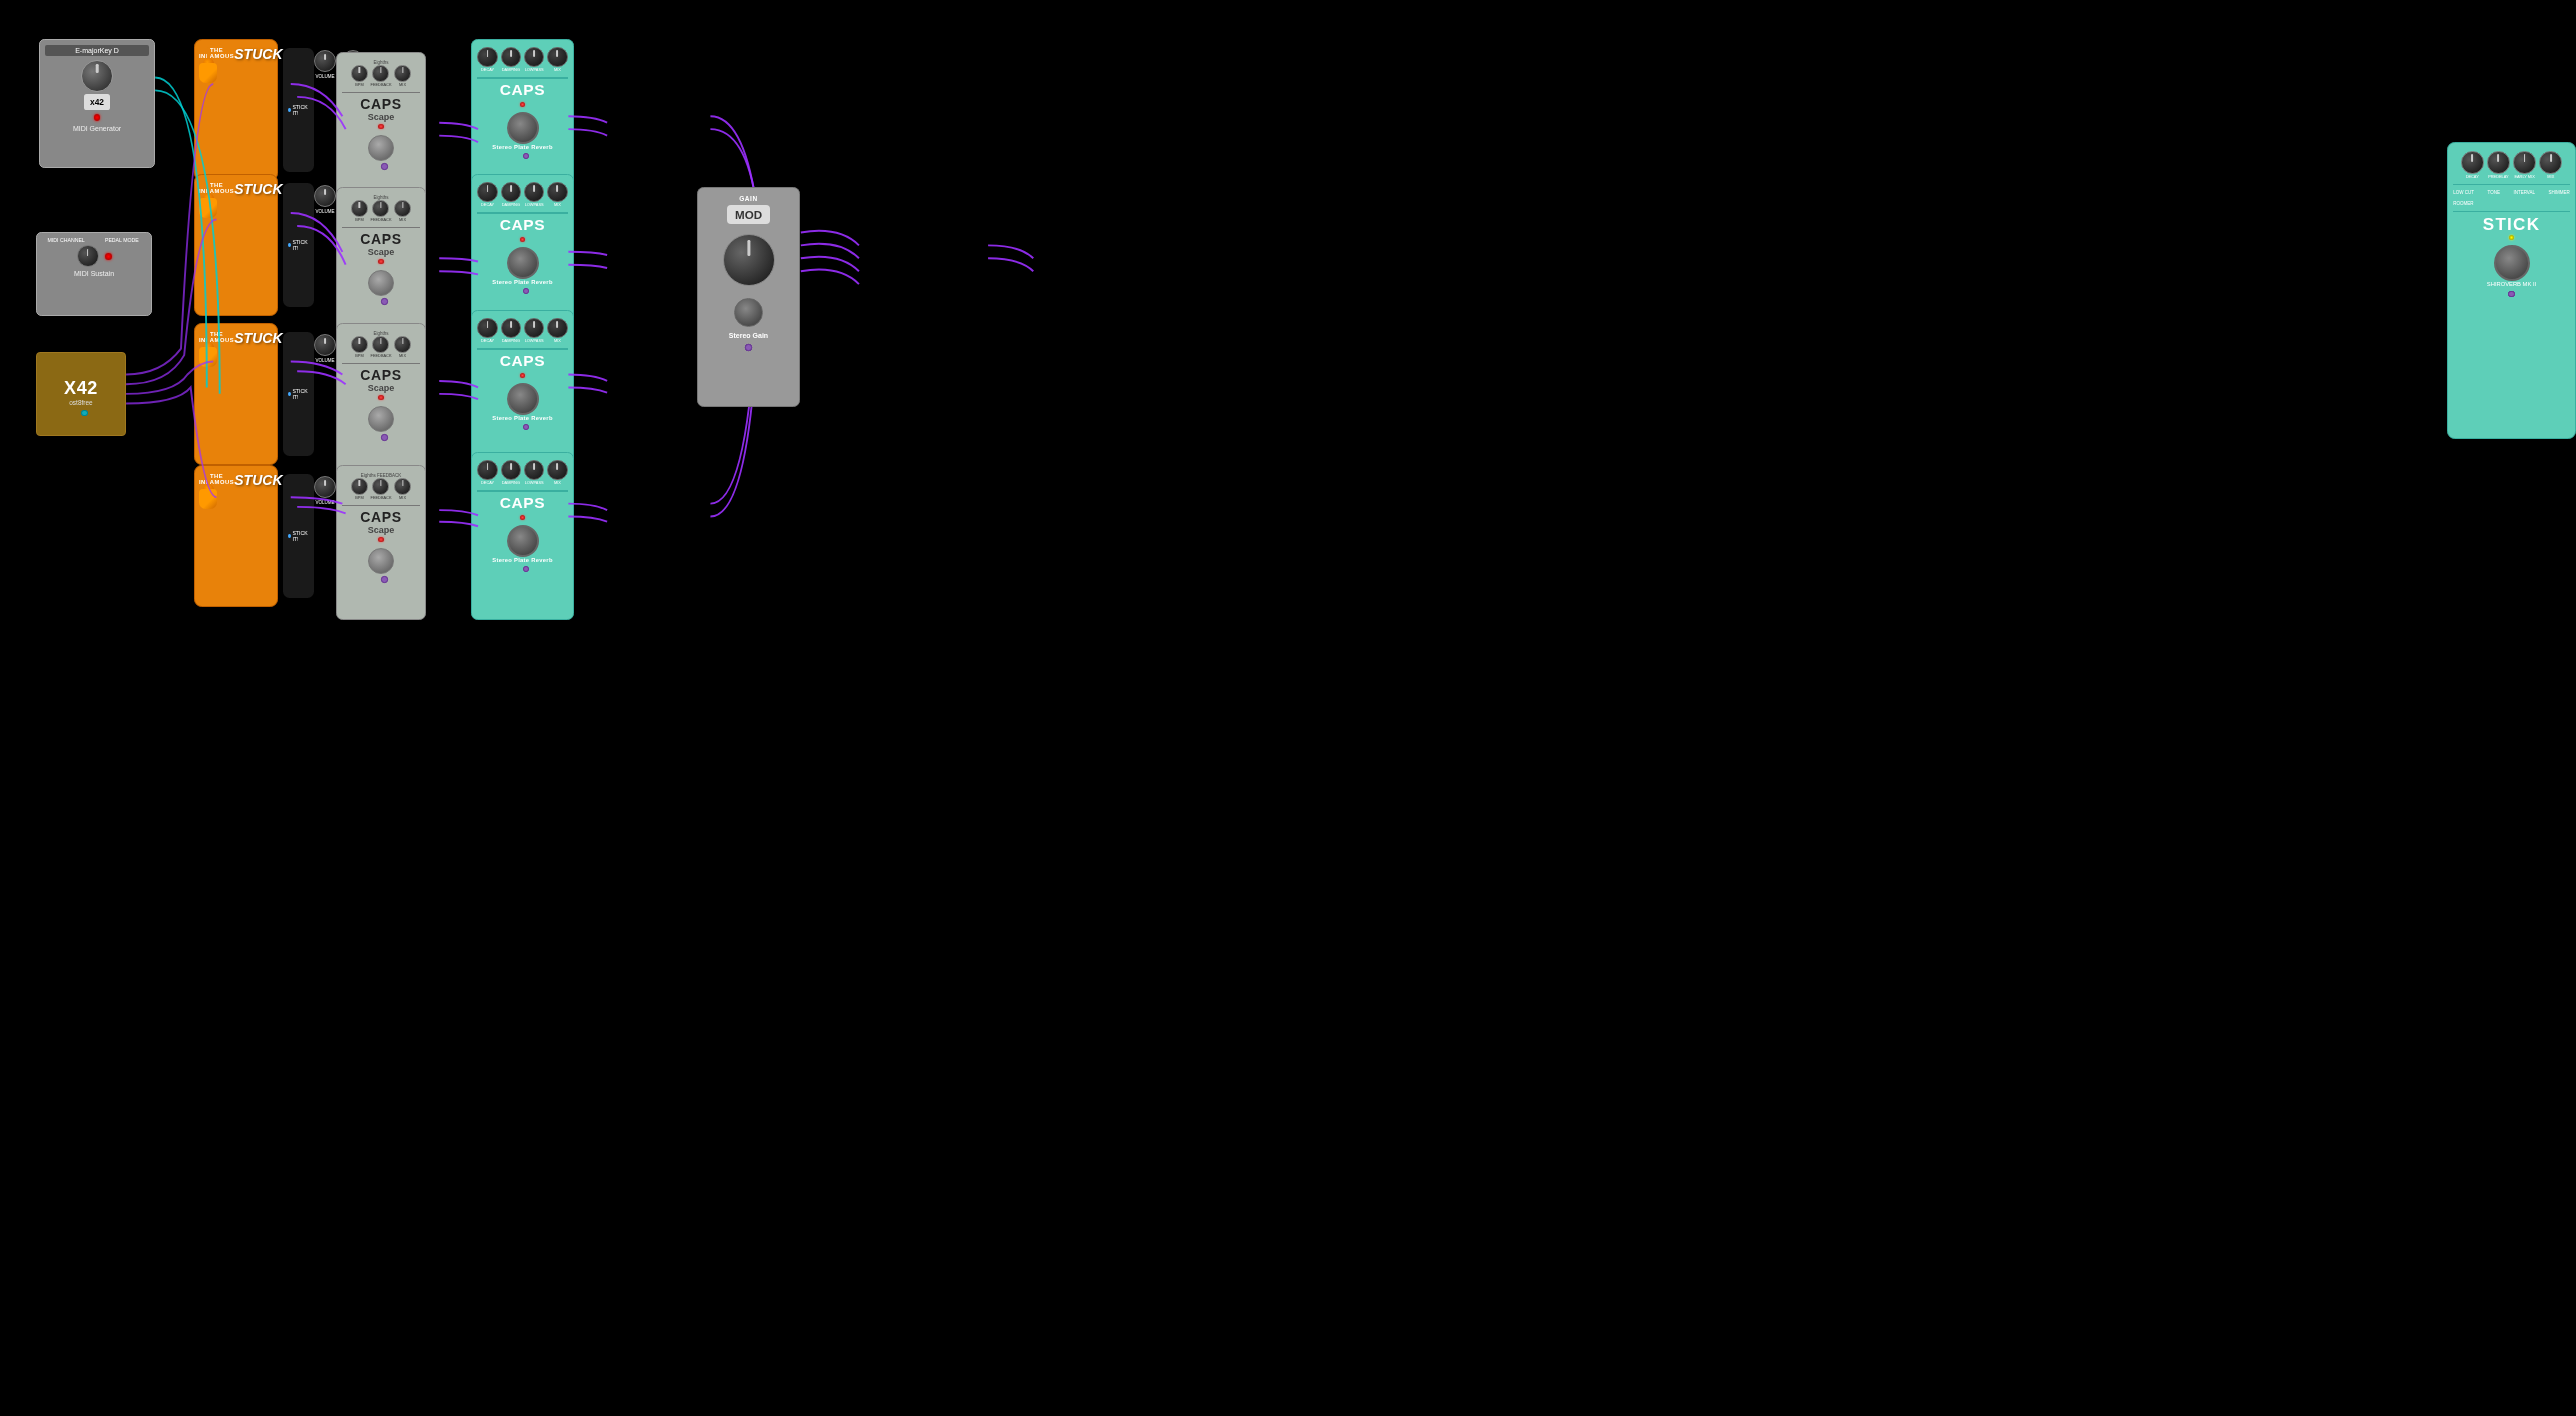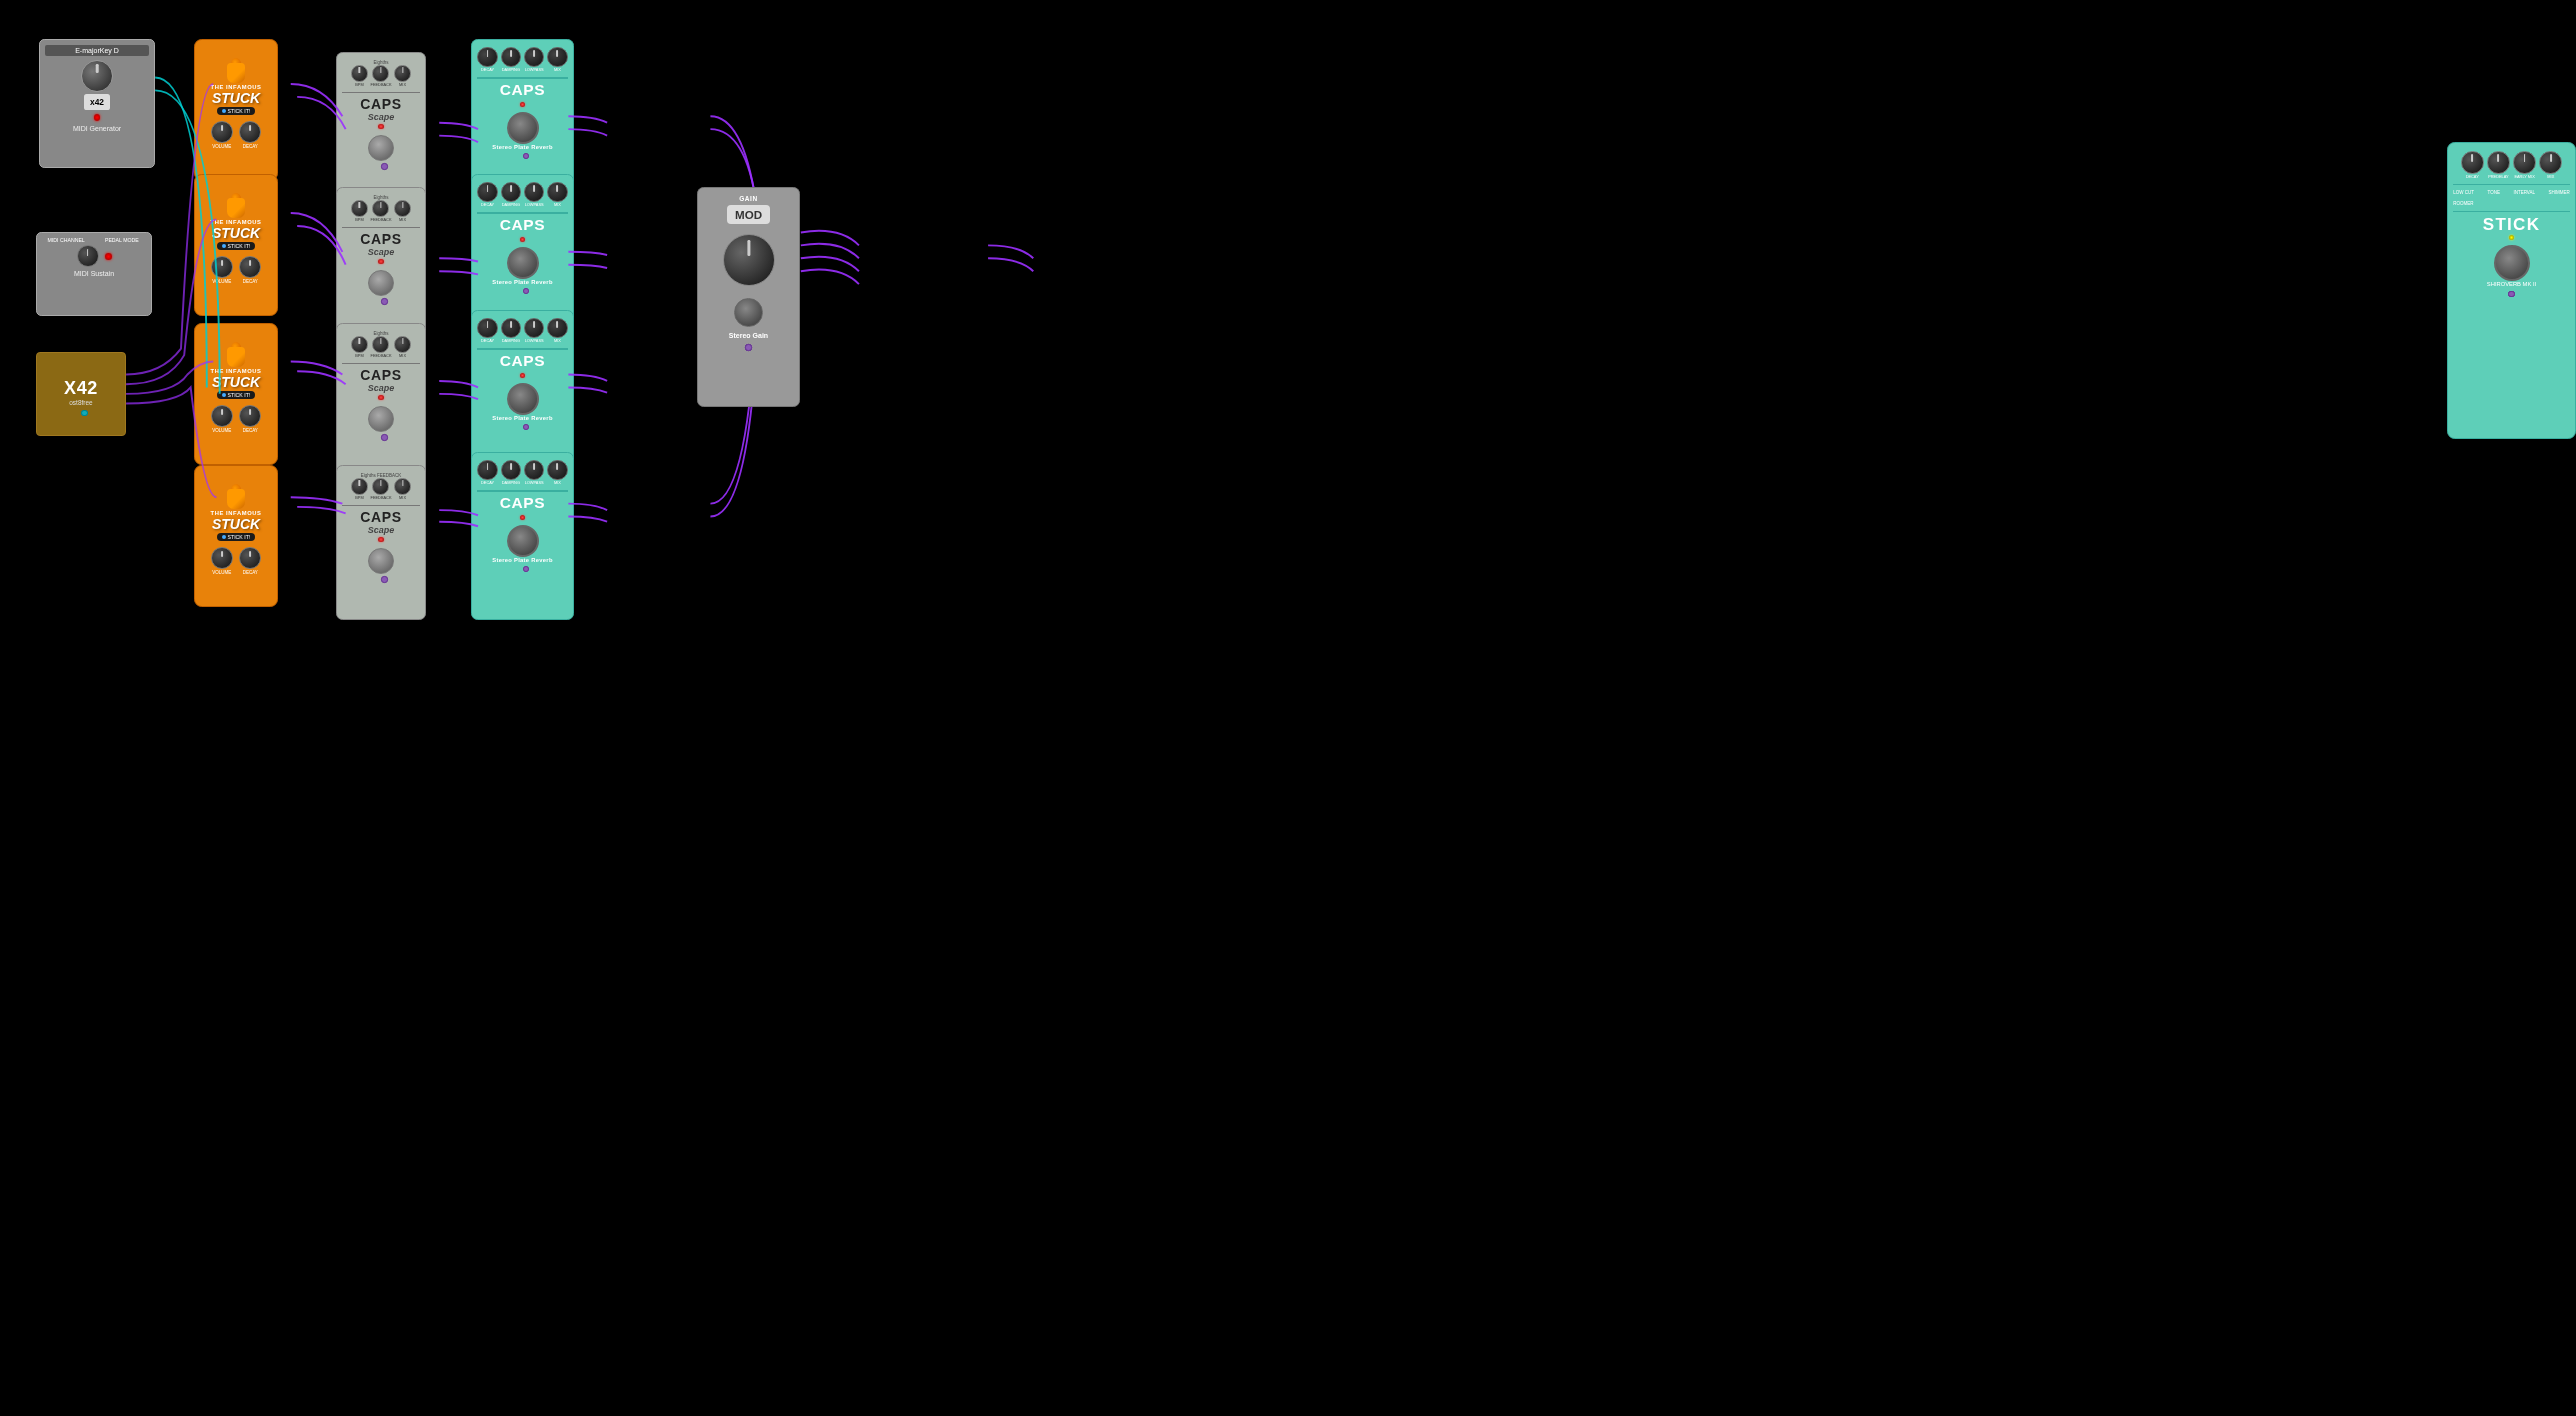--- a/index.html
+++ b/index.html
@@ -119,22 +119,21 @@
     }
 
     
     .stuck-pedal {
       width: 84px;
       height: 142px;
       background: #E8820A;
       border-radius: 7.7px;
       border: 1.9px solid #C06000;
       display: flex;
-      flex-direction: column;
-      align-items: center;
+      flex-direction: row;
       padding: 6.5px 3.9px;
       position: absolute;
     }
     .stuck-title {
       color: #fff;
       font-size: 5.8px;
       font-weight: bold;
       letter-spacing: 0.6px;
       text-align: center;
       line-height: 1.2;
@@ -229,21 +228,20 @@
     .caps-brand {
       font-size: 14px;
       font-weight: 900;
       color: #222;
       letter-spacing: 0.6px;
     }
     .caps-subtitle {
       font-size: 9px;
       color: #444;
       font-weight: 600;
-      font-style: italic;
     }
     .led-red-sm {
       width: 5.2px; height: 5.2px;
       background: radial-gradient(circle, #f44, #900);
       border-radius: 50%;
       box-shadow: 0 0 1.9px #f44;
       margin: 2.6px auto;
     }
     .foot-switch {
       width: 26px; height: 26px;

